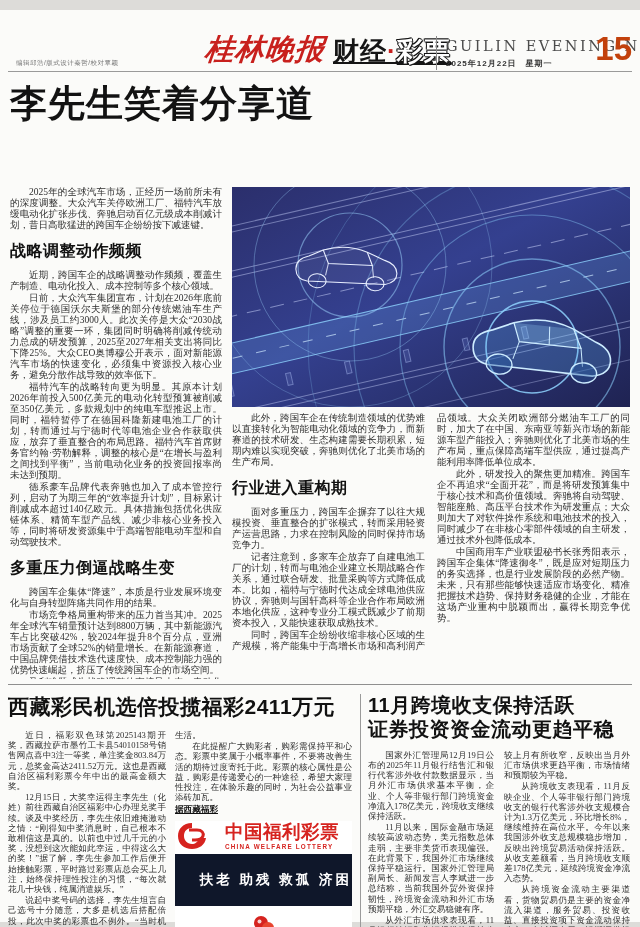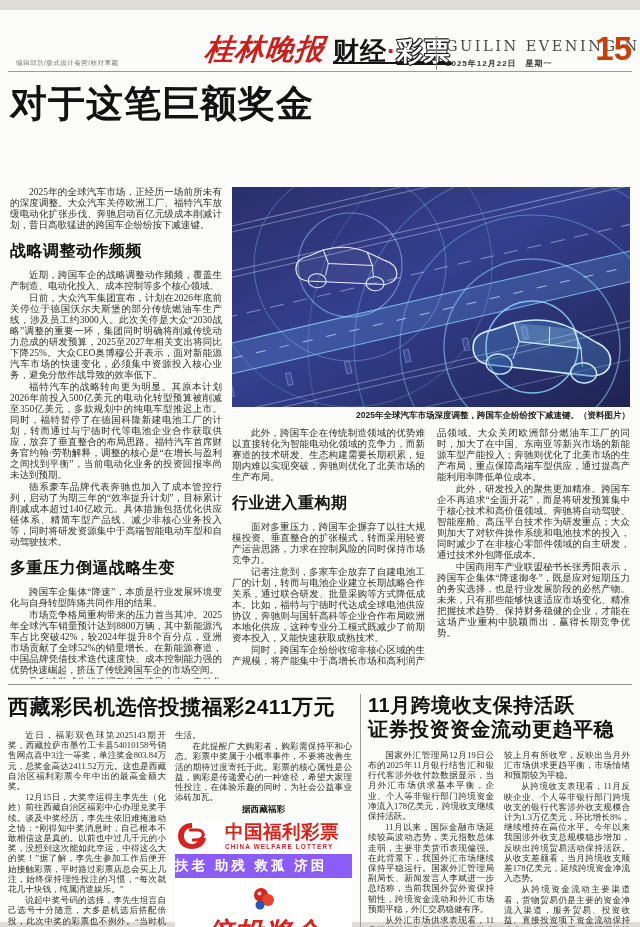--- a/index.html
+++ b/index.html
@@ -36,29 +36,29 @@
   .secdiv{position:absolute;left:8px;top:674px;width:624px;height:1px;background:#8f8f8f;}
   .vdiv{position:absolute;left:360px;top:684px;height:234px;width:1px;background:#9a9a9a;}
   
   .lott{position:absolute;left:8px;top:683px;width:344px;}
   .lott h2{margin:0 0 9px 0;font-size:21px;font-weight:900;color:#111;letter-spacing:.5px;}
   .lcols{display:flex;gap:9px;}
   .lcolA{width:158px;height:202px;overflow:hidden;}
   .lcolB{width:177px;}
   p.sp{margin:0 0 1px 0;font-size:8.6px;line-height:10.2px;color:#2e2e2e;text-align:justify;text-indent:2em;font-family:"Liberation Serif","DejaVu Serif",serif;}
   p.sp.noind{text-indent:0;}
-  .attr-s{font-size:8.6px;font-weight:bold;color:#111;text-align:center;margin-top:2px;font-family:"Liberation Serif","DejaVu Serif",serif;}
+  .attr-s{font-size:8.6px;font-weight:bold;color:#111;text-align:left;margin-top:2px;font-family:"Liberation Serif","DejaVu Serif",serif;text-decoration:underline;}
   .forex{position:absolute;left:368px;top:683px;width:262px;}
   .forex h2{margin:0 0 8px 0;font-size:20px;font-weight:900;color:#111;line-height:1.22;letter-spacing:.5px;}
   
   .ad{margin-top:5px;width:177px;background:#fff;}
   .ad-row1{display:flex;align-items:center;gap:16px;}
   .ad-title{font-size:18.5px;font-weight:900;color:#d6231f;letter-spacing:.5px;line-height:1;}
   .ad-sub{font-size:6.3px;font-weight:bold;color:#d6231f;letter-spacing:1.2px;margin-top:2px;}
-  .ad-banner{margin-top:3px;background:#8b5cf6;color:#fff;font-weight:900;font-size:13.5px;text-align:left;letter-spacing:3px;padding:3px 0;}
+  .ad-banner{margin-top:3px;background:#0f172a;color:#fff;font-weight:900;font-size:13.5px;text-align:right;letter-spacing:3px;padding:17px 0;}
   .ad-row3{display:flex;align-items:center;gap:4px;margin-top:8px;flex-direction:column;}
   .ad-slogan1{font-size:28px;font-weight:900;font-style:italic;color:#d6231f;letter-spacing:1px;}
   .ad-slogan2{font-size:26px;font-weight:900;font-style:italic;color:#d6231f;text-align:right;padding-right:10px;margin-top:2px;letter-spacing:1px;}
 </style>
 </head>
 <body>
 
 <div class="edge" style="top:0;height:10px;"></div>
 <div class="edge" style="top:922px;height:5px;"></div>
 
@@ -71,21 +71,21 @@
     <div class="vline"></div>
     <div class="engblk">
       <div class="engname">GUILIN EVENING NEWS</div>
       <div class="dateline">2025年12月22日　星期一</div>
     </div>
     <div class="pageno">15</div>
   </div>
   <div class="hdr-rule"></div>
 
   <div class="mainhl">
-    <div>对于这笔巨额奖金</div>
+    <div>李先生笑着分享道</div>
   </div>
 
   <div class="bodywrap">
     <div class="colL">
       <p class="bp">2025年的全球汽车市场，正经历一场前所未有的深度调整。大众汽车关停欧洲工厂、福特汽车放缓电动化扩张步伐、奔驰启动百亿元级成本削减计划，昔日高歌猛进的跨国车企纷纷按下减速键。</p>
       <h3 class="subhd">战略调整动作频频</h3>
       <p class="bp">近期，跨国车企的战略调整动作频频，覆盖生产制造、电动化投入、成本控制等多个核心领域。</p>
       <p class="bp">日前，大众汽车集团宣布，计划在2026年底前关停位于德国沃尔夫斯堡的部分传统燃油车生产线，涉及员工约3000人。此次关停是大众“2030战略”调整的重要一环，集团同时明确将削减传统动力总成的研发预算，2025至2027年相关支出将同比下降25%。大众CEO奥博穆公开表示，面对新能源汽车市场的快速变化，必须集中资源投入核心业务，避免分散作战导致的效率低下。</p>
       <p class="bp">福特汽车的战略转向更为明显。其原本计划2026年前投入500亿美元的电动化转型预算被削减至350亿美元，多款规划中的纯电车型推迟上市。同时，福特暂停了在德国科隆新建电池工厂的计划，转而通过与宁德时代等电池企业合作获取供应，放弃了垂直整合的布局思路。福特汽车首席财务官约翰·劳勒解释，调整的核心是“在增长与盈利之间找到平衡”，当前电动化业务的投资回报率尚未达到预期。</p>
       <p class="bp">德系豪车品牌代表奔驰也加入了成本管控行列，启动了为期三年的“效率提升计划”，目标累计削减成本超过140亿欧元。具体措施包括优化供应链体系、精简车型产品线、减少非核心业务投入等，同时将研发资源集中于高端智能电动车型和自动驾驶技术。</p>
@@ -154,21 +154,20 @@
         </g>
 
         <g transform="translate(242 118) rotate(8)">
           <path d="M5 42 Q3 28 22 22 L42 12 Q72 0 102 10 L126 20 Q142 25 143 37 Q144 50 127 54 L22 57 Q7 56 5 42 Z" fill="rgba(100,190,255,0.22)" stroke="#cdecff" stroke-width="1.6"></path>
           <path d="M42 12 L50 30 L112 28 L102 10" fill="rgba(160,220,255,0.25)" stroke="#cdecff" stroke-width="1.2"></path>
           <path d="M50 30 L46 48 M112 28 L116 46 M78 11 L80 29" fill="none" stroke="#cdecff" stroke-width="1"></path>
           <ellipse cx="33" cy="55" rx="13" ry="10" fill="rgba(40,90,160,.4)" stroke="#cdecff" stroke-width="1.4"></ellipse>
           <ellipse cx="118" cy="52" rx="13" ry="10" fill="rgba(40,90,160,.4)" stroke="#cdecff" stroke-width="1.4"></ellipse>
         </g>
       </svg>
-      <div class="caption">2025年全球汽车市场深度调整，跨国车企纷纷按下减速键。（资料图片）</div>
 
       <div class="twocol">
         <p class="bp">此外，跨国车企在传统制造领域的优势难以直接转化为智能电动化领域的竞争力，而新赛道的技术研发、生态构建需要长期积累，短期内难以实现突破，奔驰则优化了北美市场的生产布局。</p>
         <h3 class="subhd">行业进入重构期</h3>
         <p class="bp">面对多重压力，跨国车企摒弃了以往大规模投资、垂直整合的扩张模式，转而采用轻资产运营思路，力求在控制风险的同时保持市场竞争力。</p>
         <p class="bp">记者注意到，多家车企放弃了自建电池工厂的计划，转而与电池企业建立长期战略合作关系，通过联合研发、批量采购等方式降低成本。比如，福特与宁德时代达成全球电池供应协议，奔驰则与国轩高科等企业合作布局欧洲本地化供应，这种专业分工模式既减少了前期资本投入，又能快速获取成熟技术。</p>
         <p class="bp">同时，跨国车企纷纷收缩非核心区域的生产规模，将产能集中于高增长市场和高利润产品领域。大众关闭欧洲部分燃油车工厂的同时，加大了在中国、东南亚等新兴市场的新能源车型产能投入；奔驰则优化了北美市场的生产布局，重点保障高端车型供应，通过提高产能利用率降低单位成本。</p>
         <p class="bp">此外，研发投入的聚焦更加精准。跨国车企不再追求“全面开花”，而是将研发预算集中于核心技术和高价值领域。奔驰将自动驾驶、智能座舱、高压平台技术作为研发重点；大众则加大了对软件操作系统和电池技术的投入，同时减少了在非核心零部件领域的自主研发，通过技术外包降低成本。</p>
         <p class="bp">中国商用车产业联盟秘书长张秀阳表示，跨国车企集体“降速御冬”，既是应对短期压力的务实选择，也是行业发展阶段的必然产物。未来，只有那些能够快速适应市场变化、精准把握技术趋势、保持财务稳健的企业，才能在这场产业重构中脱颖而出，赢得长期竞争优势。</p>
 

